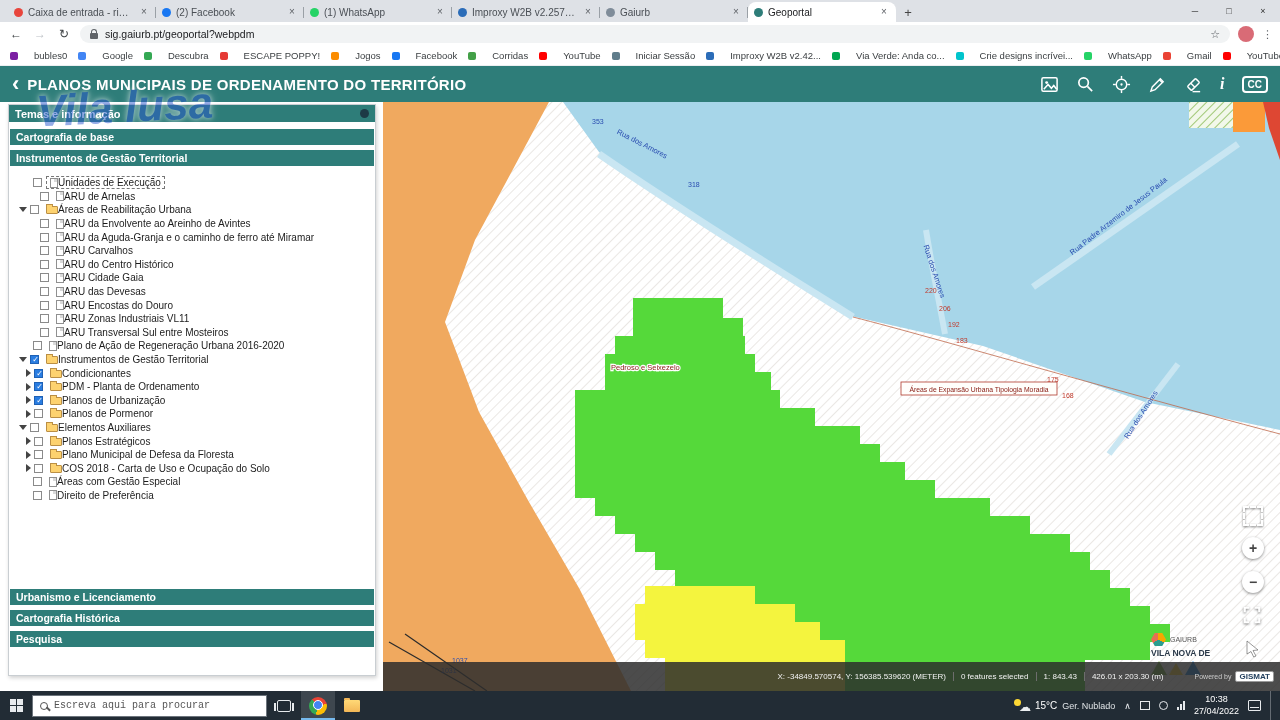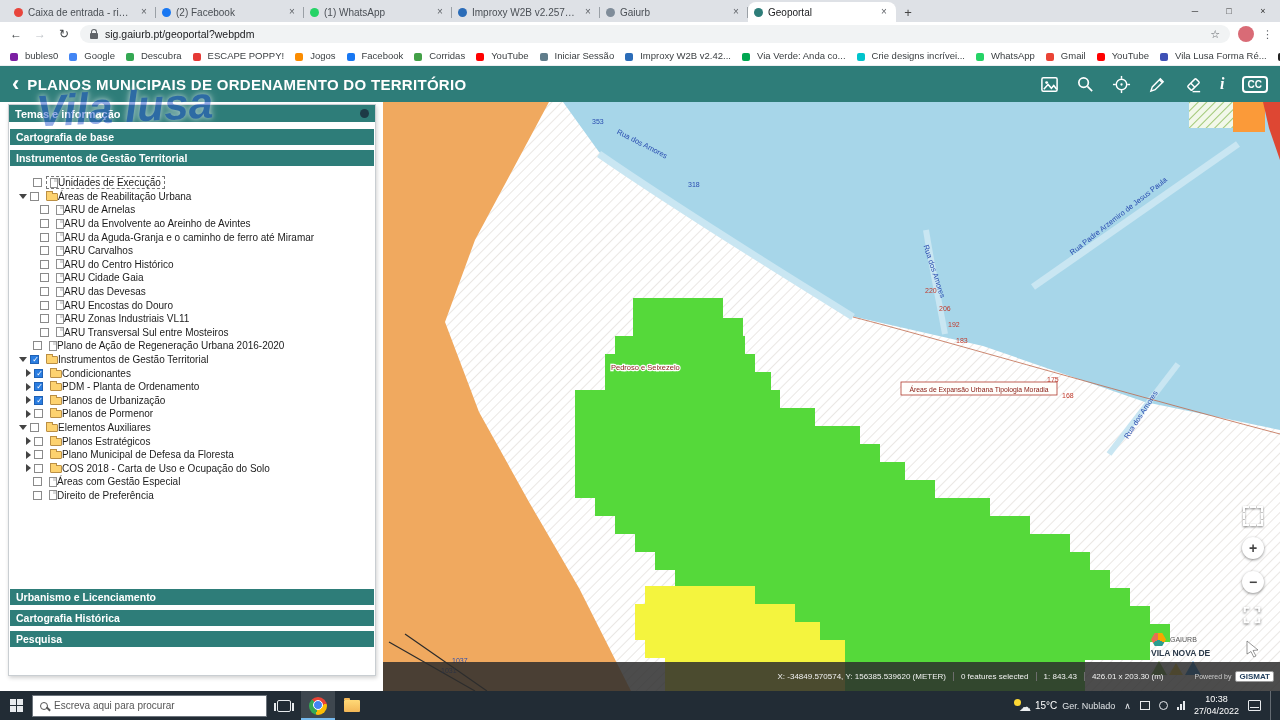--- a/index.html
+++ b/index.html
@@ -27,21 +27,21 @@
 .omnibox{flex:1;height:18px;background:#f1f3f4;border-radius:9px;display:flex;align-items:center;padding:0 10px;gap:7px}
 .lock{width:8px;height:6px;background:#5f6368;border-radius:1px;position:relative;margin-top:3px;flex:none}
 .lock::before{content:"";position:absolute;left:1px;top:-4px;width:4px;height:4px;border:1.5px solid #5f6368;border-bottom:none;border-radius:3px 3px 0 0}
 .url{font-size:10.5px;color:#202124;flex:1;white-space:nowrap;overflow:hidden}
 .star{font-size:11px;color:#5f6368}
 .avatar{width:16px;height:16px;border-radius:50%;background:#d96b76;flex:none}
 .kebab{font-size:11px;color:#5f6368;width:10px;text-align:center}
 
 
 .bookmarks{position:absolute;top:46px;width:100%;height:20px;background:#fff;display:flex;align-items:center;padding:0 10px;gap:11px;border-bottom:1px solid #eceff1;overflow:hidden}
-.bm{display:flex;align-items:flex-end;gap:7px;font-size:9.5px;color:#3c4043;white-space:nowrap;flex:none}
+.bm{display:flex;align-items:center;gap:16px;font-size:9.5px;color:#3c4043;white-space:nowrap;flex:none}
 .bdot{width:8px;height:8px;border-radius:2px;flex:none}
 
 
 .appheader{position:absolute;top:66px;width:100%;height:36px;background:#2e7d79;display:flex;align-items:center;color:#fff;padding:0 12px;z-index:10}
 .back{font-size:22px;font-weight:bold;margin-right:8px;line-height:1}
 .apptitle{font-size:15px;font-weight:bold;letter-spacing:.3px;white-space:nowrap}
 .tools{margin-left:auto;display:flex;align-items:center;gap:17px}
 .tools svg{display:block}
 .infoglyph{font-family:"Liberation Serif",serif;font-style:italic;font-weight:bold;font-size:16px;line-height:1}
 .ccbox{border:2px solid #fff;border-radius:4px;font-size:10px;font-weight:bold;padding:1px 4px}
@@ -101,21 +101,21 @@
 
 
 .watermark{position:absolute;left:36px;top:82px;z-index:40;pointer-events:none;font-size:44px;font-weight:bold;font-style:italic;color:#2d5bd0;opacity:.5;transform:rotate(-3deg);text-shadow:0 0 8px #fff,0 0 4px #fff;white-space:nowrap}
 
 
 .taskbar{position:absolute;left:0;top:691px;width:100%;height:29px;background:#222c35;display:flex;align-items:center;color:#fff;z-index:20}
 .start{width:32px;height:29px;display:flex;align-items:center;justify-content:center}
 .winlogo{display:grid;grid-template-columns:6px 6px;grid-template-rows:6px 6px;gap:1px}
 .winlogo span{background:#e7eaed}
 .tsearch{width:235px;height:22px;background:#fff;border:1px solid #6d757d;display:flex;align-items:center;gap:6px;padding:0 7px}
-.tsearch input{border:none;outline:none;flex:1;font-size:10px;color:#333;font-family:Liberation Sans, sans-serif;background:transparent}
+.tsearch input{border:none;outline:none;flex:1;font-size:10px;color:#333;font-family:Liberation Mono, monospace;background:transparent}
 .tsearch input::placeholder{color:#555}
 .mag{width:8px;height:8px;border:1.5px solid #555;border-radius:50%;position:relative;flex:none}
 .mag::after{content:"";position:absolute;width:5px;height:1.5px;background:#555;transform:rotate(45deg);right:-4px;bottom:-1px}
 .tbicon{width:34px;height:29px;display:flex;align-items:center;justify-content:center;flex:none}
 .tbicon.active{background:rgba(255,255,255,.13);box-shadow:inset 0 -2px 0 #76b9ed}
 .taskview{width:14px;height:12px;border:1px solid #e7eaed;border-radius:2px;position:relative}
 .taskview::before{content:"";position:absolute;left:-4px;top:2px;width:2px;height:8px;background:#e7eaed}
 .taskview::after{content:"";position:absolute;right:-4px;top:2px;width:2px;height:8px;background:#e7eaed}
 .chrome-ic{width:18px;height:18px;border-radius:50%;background:conic-gradient(from -45deg,#ea4335 0 120deg,#fbbc05 0 240deg,#34a853 0 360deg);position:relative}
 .chrome-ic::after{content:"";position:absolute;left:3.5px;top:3.5px;width:8px;height:8px;border-radius:50%;background:#4285f4;border:1.5px solid #fff}
@@ -328,34 +328,34 @@
       <div class="accordion">Instrumentos de Gestão Territorial</div>
       <div id="tree">
           <div class="trow" style="padding-left: 24px;">
 
     <span class="cb"></span>
     <span class="twrap dashed">
       <span class="tico ico-doc"></span>
       <span class="tlbl">Unidades de Execução</span>
     </span>
   </div>
+          <div class="trow" style="padding-left: 31px;">
+
+    <span class="cb"></span>
+    <span class="twrap">
+      <span class="tico ico-doc"></span>
+      <span class="tlbl">ARU de Arnelas</span>
+    </span>
+  </div>
           <div class="trow" style="padding-left: 10px;">
     <span class="exp down"></span>
     <span class="cb"></span>
     <span class="twrap">
       <span class="tico ico-folder"></span>
       <span class="tlbl">Áreas de Reabilitação Urbana</span>
-    </span>
-  </div>
-          <div class="trow" style="padding-left: 31px;">
-
-    <span class="cb"></span>
-    <span class="twrap">
-      <span class="tico ico-doc"></span>
-      <span class="tlbl">ARU de Arnelas</span>
     </span>
   </div>
           <div class="trow" style="padding-left: 31px;">
 
     <span class="cb"></span>
     <span class="twrap">
       <span class="tico ico-doc"></span>
       <span class="tlbl">ARU da Envolvente ao Areinho de Avintes</span>
     </span>
   </div>

